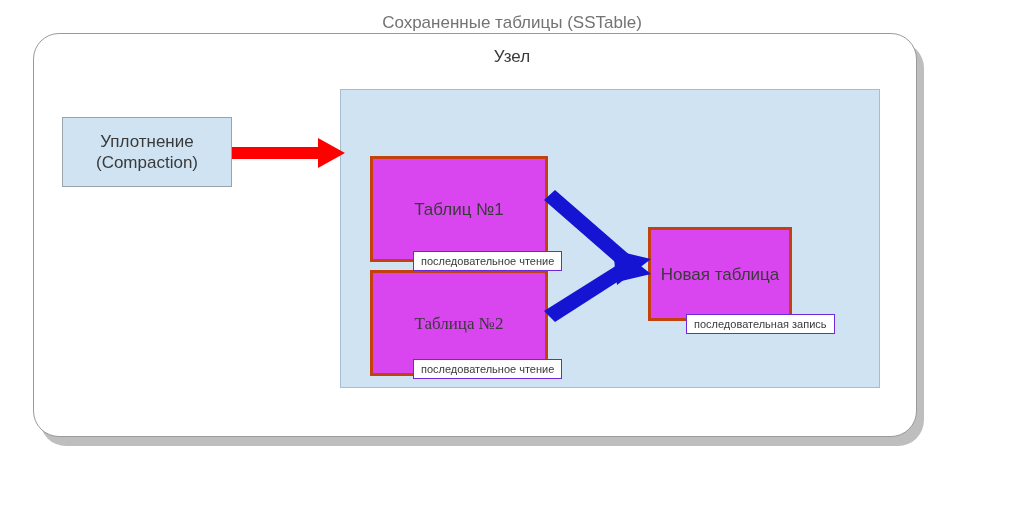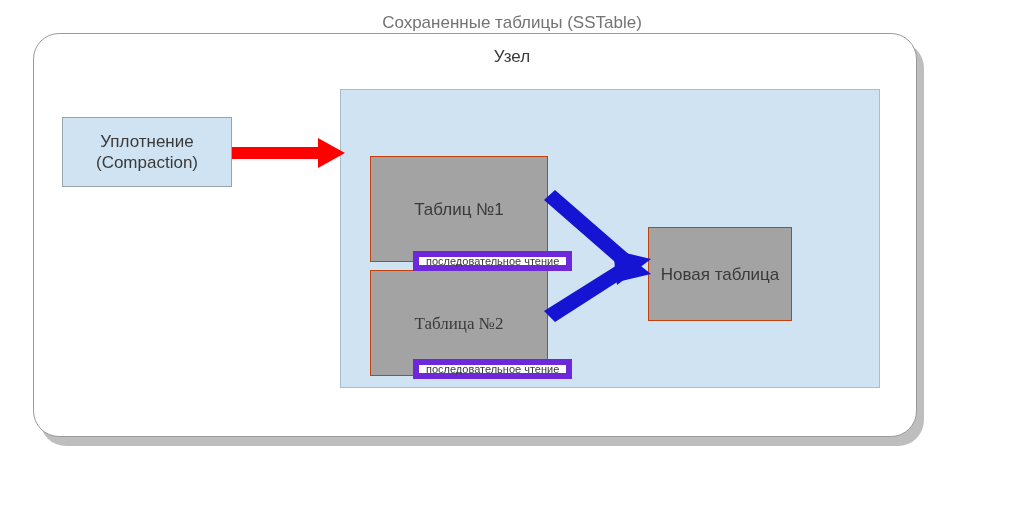--- a/index.html
+++ b/index.html
@@ -85,22 +85,22 @@
     display: flex;
     align-items: center;
     justify-content: center;
     text-align: center;
   }
   .box-blue {
     background: #cfe3f3;
     border: 1px solid #9aa4ad;
   }
   .box-white {
-    background: #a3a3a3;
-    border: 1px solid #c2410c;
+    background: #d946ef;
+    border: 3px solid #c2410c;
   }
   .box-label {
     font-size: 17px;
     color: #3a3a3a;
     line-height: 21px;
     white-space: pre-line;
   }
 
   .compaction-box {
     left: 62px;
@@ -126,21 +126,21 @@
     top: 227px;
     width: 144px;
     height: 94px;
   }
 
   
   .chip {
     position: absolute;
     box-sizing: border-box;
     background: #ffffff;
-    border: 6px solid #6d28d9;
+    border: 1px solid #6d28d9;
     font-size: 11px;
     color: #3a3a3a;
     line-height: 18px;
     height: 20px;
     padding: 0 7px;
     white-space: nowrap;
     display: flex;
     align-items: center;
     justify-content: center;
   }
@@ -204,14 +204,15 @@
     <g>
       <polygon points="555,322 544,311 630,257 639,268" fill="#1414d2"></polygon>
       <polygon points="613,250 651,259 617,285" fill="#1414d2"></polygon>
     </g>
   </svg>
 
   <div class="chip chip-read1">последовательное чтение</div>
 
   <div class="chip chip-read2">последовательное чтение</div>
 
+  <div class="chip chip-write">последовательная запись</div>
 
 </div>
 
 </body></html>

